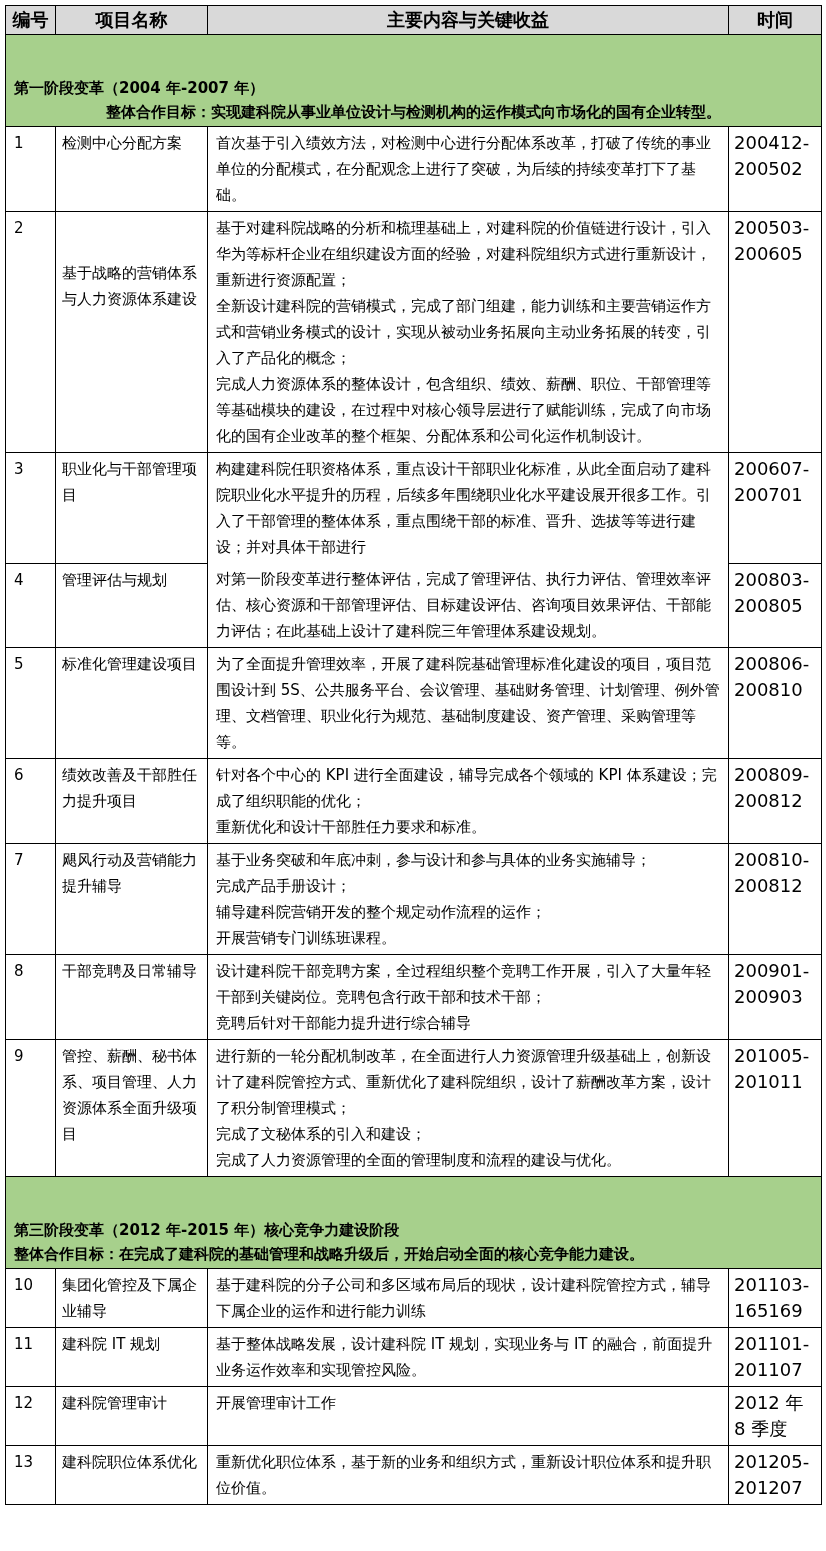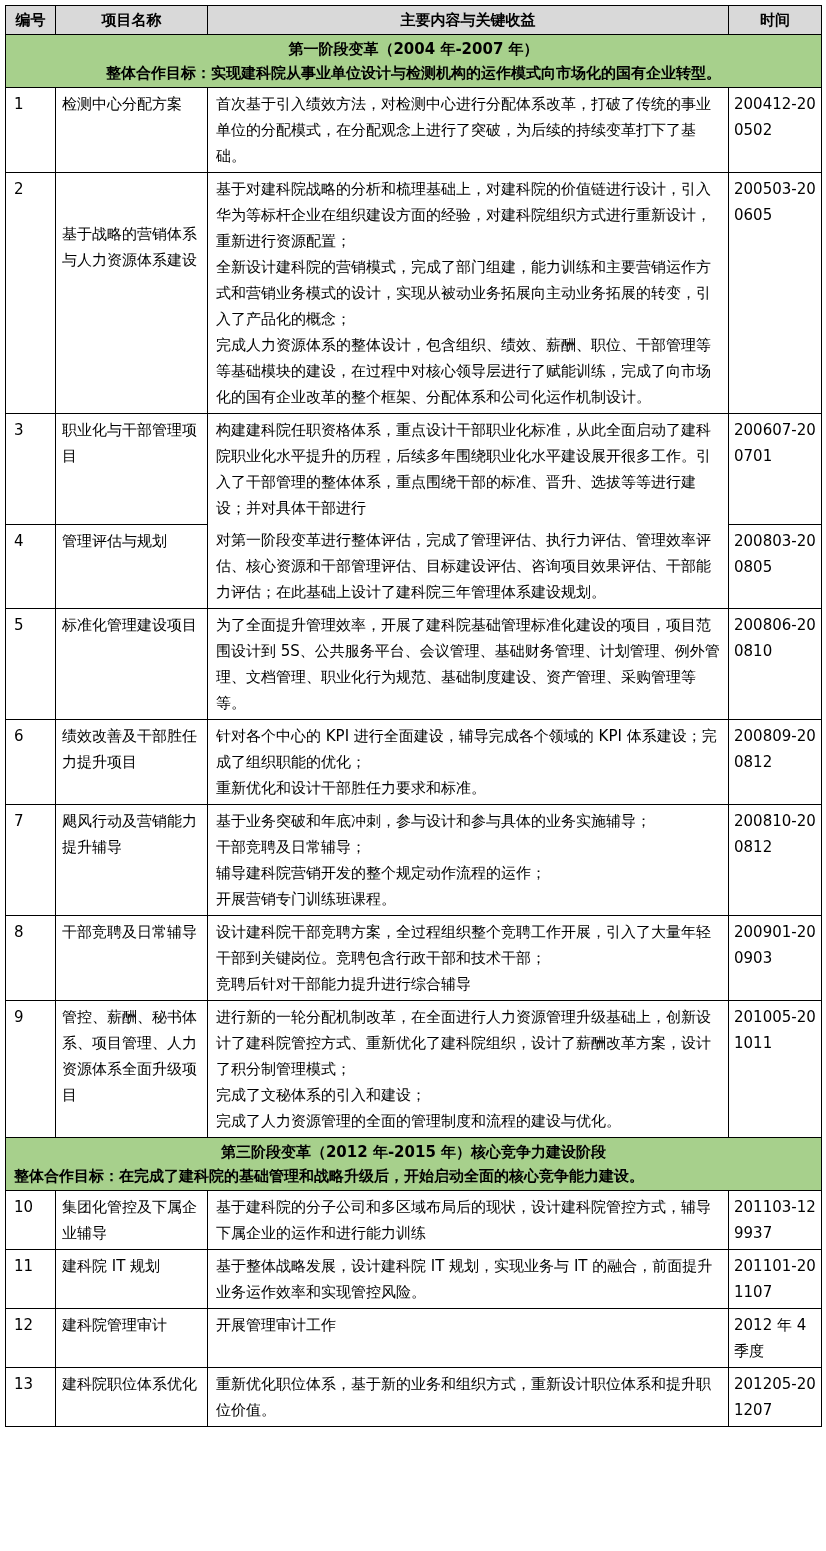--- a/index.html
+++ b/index.html
@@ -1,28 +1,28 @@
 <!DOCTYPE html>
 <html style="--header-bg: #d9d9d9; --section-bg: #a7d08c; --border: #000000;"><head>
 <meta charset="utf-8">
 <style>
   html,body{margin:0;padding:0;background:#fff;}
   body{width:826px;font-family:"DejaVu Sans","Liberation Sans",sans-serif;color:#000;}
   .page{padding:5px;}
   table{border-collapse:collapse;table-layout:fixed;width:816px;}
   col.c-id{width:50px;} col.c-name{width:152px;} col.c-content{width:521px;} col.c-time{width:93px;}
   th,td{border:1px solid var(--border,#000);vertical-align:top;}
-  th{background:var(--header-bg,#d9d9d9);font-weight:700;font-size:15px;line-height:20px;padding:4px 2px;text-align:center;}
+  th{background:var(--header-bg,#d9d9d9);font-weight:700;font-size:18px;line-height:20px;padding:4px 2px;text-align:center;}
   td{font-size:15px;line-height:26px;padding:3px 8px;}
   td.id-cell{padding-left:8px;}
   td.name-cell{padding:3px 6px;}
   td.name-cell.name-pad{padding-top:48px;}
-  td.time-cell{font-size:15px;word-break:break-all;padding:3px 5px;line-height:26px;}
+  td.time-cell{font-size:18px;word-break:break-all;padding:3px 5px;line-height:26px;}
   td.section-cell{background:var(--section-bg,#a7d08c);font-weight:700;padding:2px 8px;line-height:24px;}
-  .sec-title{text-align:center;}
+  .sec-title{margin-top:39px;}
   .sec-goal-center{text-align:center;}
   .sec-goal-left{text-align:left;}
   td.content-cell p{margin:0;}
   td.split-top{border-top-style:hidden;}
   td.split-bottom{border-bottom-style:hidden;}
 </style>
 </head>
 <body>
 
 <div class="page">
@@ -97,21 +97,21 @@
             <p>针对各个中心的 KPI 进行全面建设，辅导完成各个领域的 KPI 体系建设；完成了组织职能的优化；</p>
             <p>重新优化和设计干部胜任力要求和标准。</p>
           </td>
           <td class="time-cell">200809-200812</td>
         </tr>
         <tr>
           <td class="id-cell">7</td>
           <td class="name-cell">飓风行动及营销能力提升辅导</td>
           <td class="content-cell">
             <p>基于业务突破和年底冲刺，参与设计和参与具体的业务实施辅导；</p>
-            <p>干部竞聘及日常辅导；</p>
+            <p>完成产品手册设计；</p>
             <p>辅导建科院营销开发的整个规定动作流程的运作；</p>
             <p>开展营销专门训练班课程。</p>
           </td>
           <td class="time-cell">200810-200812</td>
         </tr>
         <tr>
           <td class="id-cell">8</td>
           <td class="name-cell">干部竞聘及日常辅导</td>
           <td class="content-cell">
             <p>设计建科院干部竞聘方案，全过程组织整个竞聘工作开展，引入了大量年轻干部到关键岗位。竞聘包含行政干部和技术干部；</p>
@@ -134,37 +134,37 @@
             <div class="sec-title">第三阶段变革（2012 年-2015 年）核心竞争力建设阶段</div>
             <div class="sec-goal-left">整体合作目标：在完成了建科院的基础管理和战略升级后，开始启动全面的核心竞争能力建设。</div>
           </td>
         </tr>
         <tr>
           <td class="id-cell">10</td>
           <td class="name-cell">集团化管控及下属企业辅导</td>
           <td class="content-cell">
             <p>基于建科院的分子公司和多区域布局后的现状，设计建科院管控方式，辅导下属企业的运作和进行能力训练</p>
           </td>
-          <td class="time-cell">201103-129937</td>
+          <td class="time-cell">201103-165169</td>
         </tr>
         <tr>
           <td class="id-cell">11</td>
           <td class="name-cell">建科院 IT 规划</td>
           <td class="content-cell">
             <p>基于整体战略发展，设计建科院 IT 规划，实现业务与 IT 的融合，前面提升业务运作效率和实现管控风险。</p>
           </td>
           <td class="time-cell">201101-201107</td>
         </tr>
         <tr>
           <td class="id-cell">12</td>
           <td class="name-cell">建科院管理审计</td>
           <td class="content-cell">
             <p>开展管理审计工作</p>
           </td>
-          <td class="time-cell">2012 年 4 季度</td>
+          <td class="time-cell">2012 年 8 季度</td>
         </tr>
         <tr>
           <td class="id-cell">13</td>
           <td class="name-cell">建科院职位体系优化</td>
           <td class="content-cell">
             <p>重新优化职位体系，基于新的业务和组织方式，重新设计职位体系和提升职位价值。</p>
           </td>
           <td class="time-cell">201205-201207</td>
         </tr>
       </tbody>

